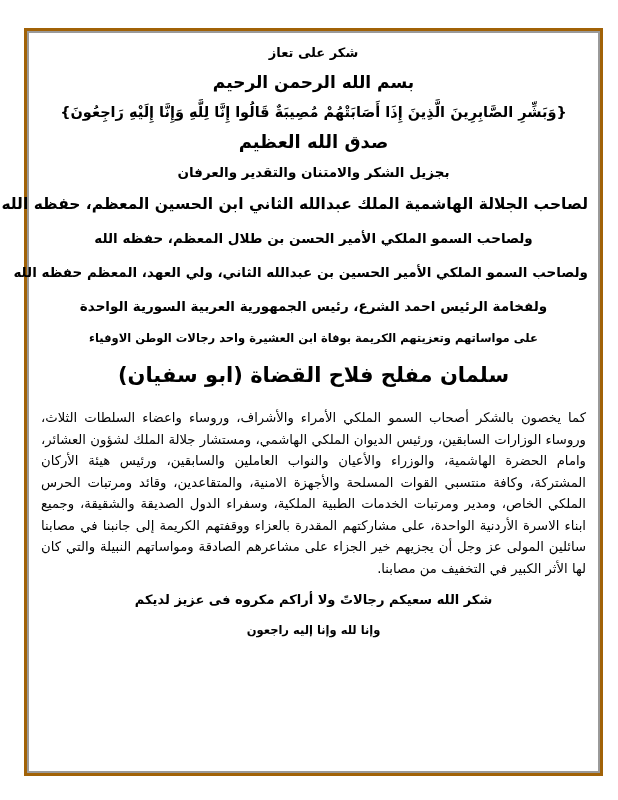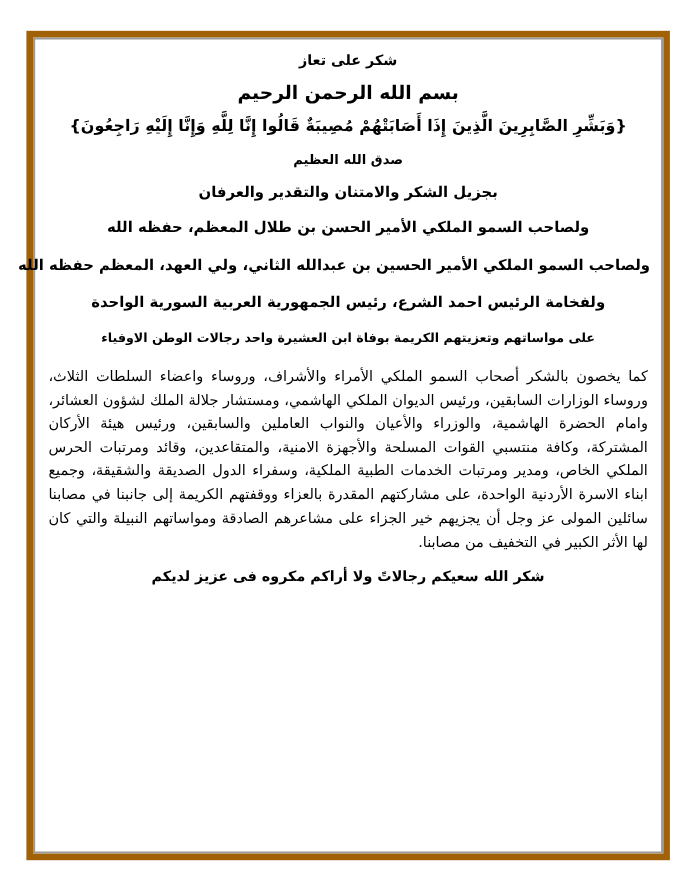--- a/index.html
+++ b/index.html
@@ -1,29 +1,29 @@
 <!DOCTYPE html>
 <html><head>
 <meta charset="utf-8">
 <style>
   html, body { margin: 0; padding: 0; background: #ffffff; }
   body { width: 618px; height: 800px; position: relative; overflow: hidden;
          font-family: "DejaVu Sans", "Liberation Sans", sans-serif; color: #000; }
   .frame {
     position: absolute; left: 24px; top: 28px; width: 573px; height: 742px;
-    border: 6px solid #a16207;
+    border: 3px solid #a16207;
     box-shadow: inset 0 0 0 2px #9a9a9a, inset 0 0 0 3px #ffffff;
     background: #fff;
   }
   .content { position: absolute; left: 12px; right: 12px; top: 8px; direction: rtl; }
   .c { text-align: center; font-weight: bold; white-space: nowrap; }
   .l1 { font-size: 13px; margin-top: 0px; height: 28px; line-height: 28px; }
   .l2 { font-size: 17px; height: 30px; line-height: 30px; }
   .l3 { font-size: 14.5px; height: 30px; line-height: 30px; font-weight: bold; }
-  .l4 { font-size: 12px; height: 30px; line-height: 30px; }
+  .l4 { font-size: 18px; height: 30px; line-height: 30px; }
   .l5 { font-size: 13.5px; height: 30px; line-height: 30px; }
   .l6 { font-size: 13.5px; height: 30px; line-height: 30px; }
   .big { font-size: 15.5px; height: 34px; line-height: 34px; }
   .mid { font-size: 13.5px; height: 34px; line-height: 34px; }
   .small { font-size: 11.5px; height: 30px; line-height: 30px; }
   .name { font-size: 21px; height: 44px; line-height: 44px; }
   .para {
     font-size: 13.2px; font-weight: normal; text-align: justify; text-align-last: right;
     line-height: 21.5px; margin-top: 10px; padding: 0 2px;
   }
@@ -33,20 +33,23 @@
 </head>
 <body>
 
 <div class="frame">
   <div class="content">
     <div class="c l1">شكر على تعاز</div>
     <div class="c l2">بسم الله الرحمن الرحيم</div>
     <div class="c l3">{وَبَشِّرِ الصَّابِرِينَ الَّذِينَ إِذَا أَصَابَتْهُمْ مُصِيبَةٌ قَالُوا إِنَّا لِلَّهِ وَإِنَّا إِلَيْهِ رَاجِعُونَ}</div>
     <div class="c l4">صدق الله العظيم</div>
     <div class="c l6">بجزيل الشكر والامتنان والتقدير والعرفان</div>
+    <div class="c big">لصاحب الجلالة الهاشمية الملك عبدالله الثاني ابن الحسين المعظم، حفظه الله</div>
     <div class="c mid">ولصاحب السمو الملكي الأمير الحسن بن طلال المعظم، حفظه الله</div>
     <div class="c mid">ولصاحب السمو الملكي الأمير الحسين بن عبدالله الثاني، ولي العهد، المعظم حفظه الله</div>
     <div class="c mid">ولفخامة الرئيس احمد الشرع، رئيس الجمهورية العربية السورية الواحدة</div>
     <div class="c small">على مواساتهم وتعزيتهم الكريمة بوفاة ابن العشيرة واحد رجالات الوطن الاوفياء</div>
+    <div class="c name">سلمان مفلح فلاح القضاة (ابو سفيان)</div>
     <div class="para">كما يخصون بالشكر أصحاب السمو الملكي الأمراء والأشراف، وروساء واعضاء السلطات الثلاث، وروساء الوزارات السابقين، ورئيس الديوان الملكي الهاشمي، ومستشار جلالة الملك لشؤون العشائر، وامام الحضرة الهاشمية، والوزراء والأعيان والنواب العاملين والسابقين، ورئيس هيئة الأركان المشتركة، وكافة منتسبي القوات المسلحة والأجهزة الامنية، والمتقاعدين، وقائد ومرتبات الحرس الملكي الخاص، ومدير ومرتبات الخدمات الطبية الملكية، وسفراء الدول الصديقة والشقيقة، وجميع ابناء الاسرة الأردنية الواحدة، على مشاركتهم المقدرة بالعزاء ووقفتهم الكريمة إلى جانبنا في مصابنا سائلين المولى عز وجل أن يجزيهم خير الجزاء على مشاعرهم الصادقة ومواساتهم النبيلة والتي كان لها الأثر الكبير في التخفيف من مصابنا.</div>
     <div class="c closing1">شكر الله سعيكم رجالاتً ولا أراكم مكروه فى عزيز لديكم</div>
+    <div class="c closing2">وإنا لله وإنا إليه راجعون</div>
   </div>
 </div>
 
 </body></html>

